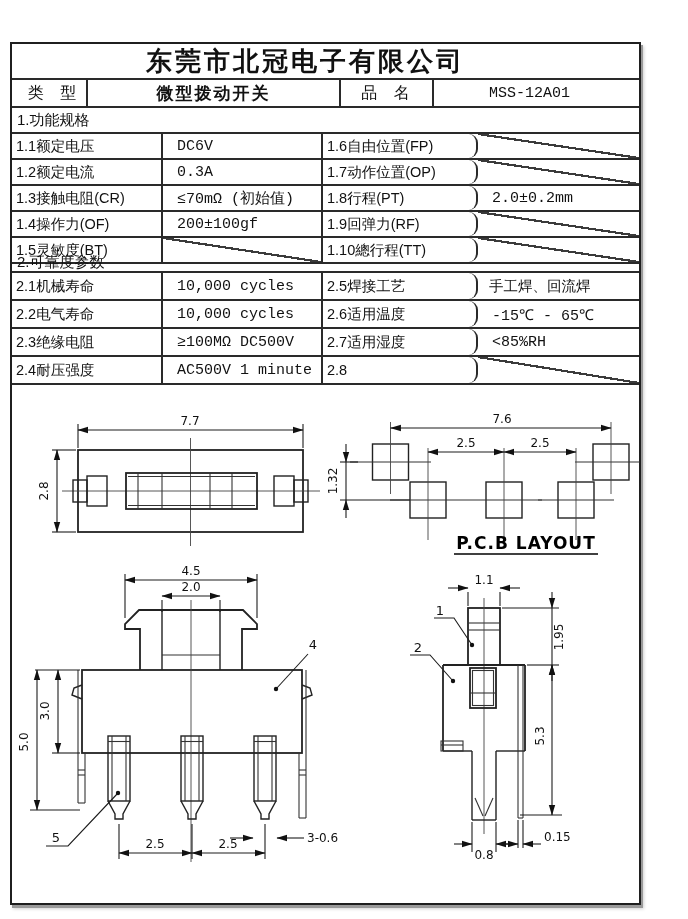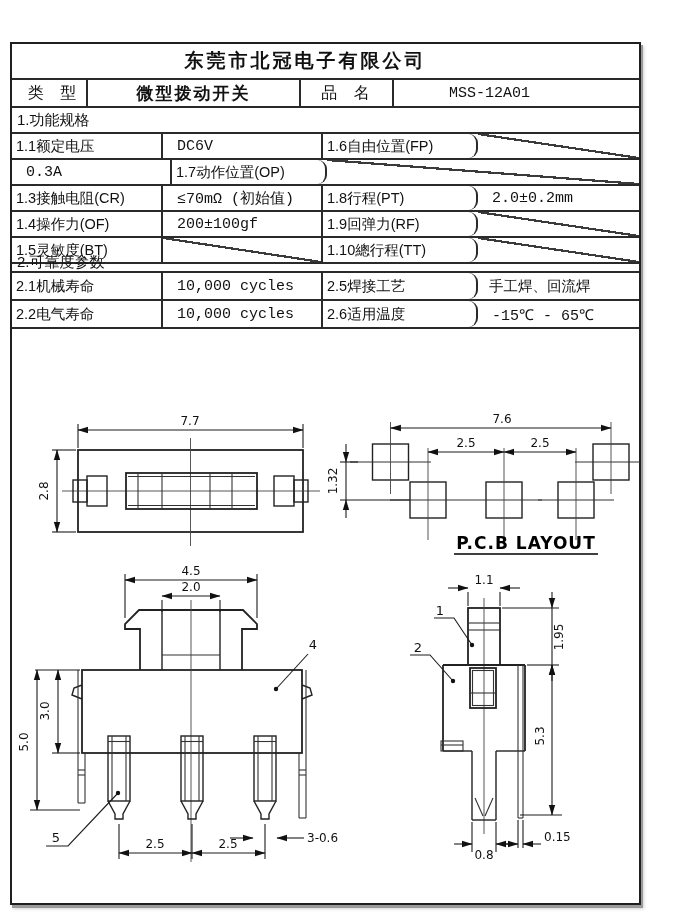--- a/index.html
+++ b/index.html
@@ -2,26 +2,26 @@
 <html><head>
 <meta charset="utf-8">
 <style>
   html,body{margin:0;padding:0;background:#ffffff;width:688px;height:919px;overflow:hidden;
     font-family:"Liberation Sans",sans-serif;color:#111;}
   .sheet{position:absolute;left:10px;top:42px;width:627px;height:859px;border:2px solid #1f1f1f;
     background:#fff;box-shadow:2px 3px 0 #9a9a9a,3px 4px 3px rgba(0,0,0,0.18);}
   .abs{position:absolute;box-sizing:border-box;}
   .titleRow{left:0;top:0;width:627px;height:36px;border-bottom:2px solid #2a2a2a;display:flex;
     align-items:center;justify-content:center;padding-right:40px;}
-  .title{font-size:19px;font-weight:bold;letter-spacing:3px;}
+  .title{font-size:26px;font-weight:bold;letter-spacing:3px;}
   .hdrRow{left:0;top:36px;width:627px;height:28px;border-bottom:2px solid #2a2a2a;display:flex;}
   .cell{box-sizing:border-box;border-right:2px solid #2a2a2a;display:flex;align-items:center;overflow:hidden;white-space:nowrap;}
   .cell.last{border-right:none;}
   .hw1{width:76px;justify-content:center;font-size:16px;letter-spacing:6px;padding-left:12px;}
-  .hw2{width:213px;justify-content:center;font-size:17px;font-weight:bold;letter-spacing:2px;}
+  .hw2{width:253px;justify-content:center;font-size:17px;font-weight:bold;letter-spacing:2px;}
   .hw3{width:93px;justify-content:center;font-size:16px;letter-spacing:6px;padding-left:4px;}
   .hw4{flex:1;padding-left:55px;font-family:"Liberation Mono","Liberation Sans",monospace;font-size:15px;}
   .secTitle{width:627px;border-bottom:2px solid #2a2a2a;display:flex;align-items:center;
     font-size:15px;padding-left:5px;}
   .row{width:627px;display:flex;border-bottom:2px solid #2a2a2a;}
   .r24{height:24px;} .r26{height:26px;}
   .w1{width:151px;} .w2{width:160px;} .w3{width:155px;border-radius:9px;} .w4{flex:1;border-right:none;}
   .zh{font-size:14.5px;padding-left:4px;}
   .val{font-family:"Liberation Mono","Liberation Sans",monospace;font-size:15px;padding-left:14px;}
   .diag{background:linear-gradient(to top right,transparent calc(50% - 1.1px),#3a3a3a calc(50% - 1.1px),
@@ -56,20 +56,21 @@
   <div class="abs secTitle" style="left:0;top:64px;height:26px;">1.功能规格</div>
 
   <div class="abs" style="left:0;top:90px;">
     <div class="row r24">
       <div class="cell w1 zh">1.1额定电压</div>
       <div class="cell w2 val">DC6V</div>
       <div class="cell w3 zh">1.6自由位置(FP)</div>
       <div class="cell w4 diag"></div>
     </div>
     <div class="row r24">
+      <div class="cell w1 zh">1.2额定电流</div>
       <div class="cell w2 val">0.3A</div>
       <div class="cell w3 zh">1.7动作位置(OP)</div>
       <div class="cell w4 diag"></div>
     </div>
     <div class="row r24">
       <div class="cell w1 zh">1.3接触电阻(CR)</div>
       <div class="cell w2 val">≤70mΩ (初始值)</div>
       <div class="cell w3 zh">1.8行程(PT)</div>
       <div class="cell w4 val">2.0±0.2mm</div>
     </div>
@@ -94,20 +95,32 @@
       <div class="cell w1 zh">2.1机械寿命</div>
       <div class="cell w2 val">10,000 cycles</div>
       <div class="cell w3 zh">2.5焊接工艺</div>
       <div class="cell w4 zh" style="padding-left:11px;">手工焊、回流焊</div>
     </div>
     <div class="row r26">
       <div class="cell w1 zh">2.2电气寿命</div>
       <div class="cell w2 val">10,000 cycles</div>
       <div class="cell w3 zh">2.6适用温度</div>
       <div class="cell w4 val">-15℃ - 65℃</div>
+    </div>
+    <div class="row r26">
+      <div class="cell w1 zh">2.3绝缘电阻</div>
+      <div class="cell w2 val">≥100MΩ DC500V</div>
+      <div class="cell w3 zh">2.7适用湿度</div>
+      <div class="cell w4 val">&lt;85%RH</div>
+    </div>
+    <div class="row r26">
+      <div class="cell w1 zh">2.4耐压强度</div>
+      <div class="cell w2 val">AC500V 1 minute</div>
+      <div class="cell w3 zh">2.8</div>
+      <div class="cell w4 diag"></div>
     </div>
   </div>
 
 
   <svg style="left:-2px;top:360px;" width="631" height="498" viewBox="0 0 631 498">
     <defs>
       <marker id="aE" viewBox="0 0 10 8" refX="9.5" refY="4" markerWidth="11" markerHeight="8.8" orient="auto" markerUnits="userSpaceOnUse">
           <path d="M0,1 L10,4 L0,7 Z" fill="#111"></path>
         </marker>
       <marker id="aS" viewBox="0 0 10 8" refX="0.5" refY="4" markerWidth="11" markerHeight="8.8" orient="auto" markerUnits="userSpaceOnUse">

